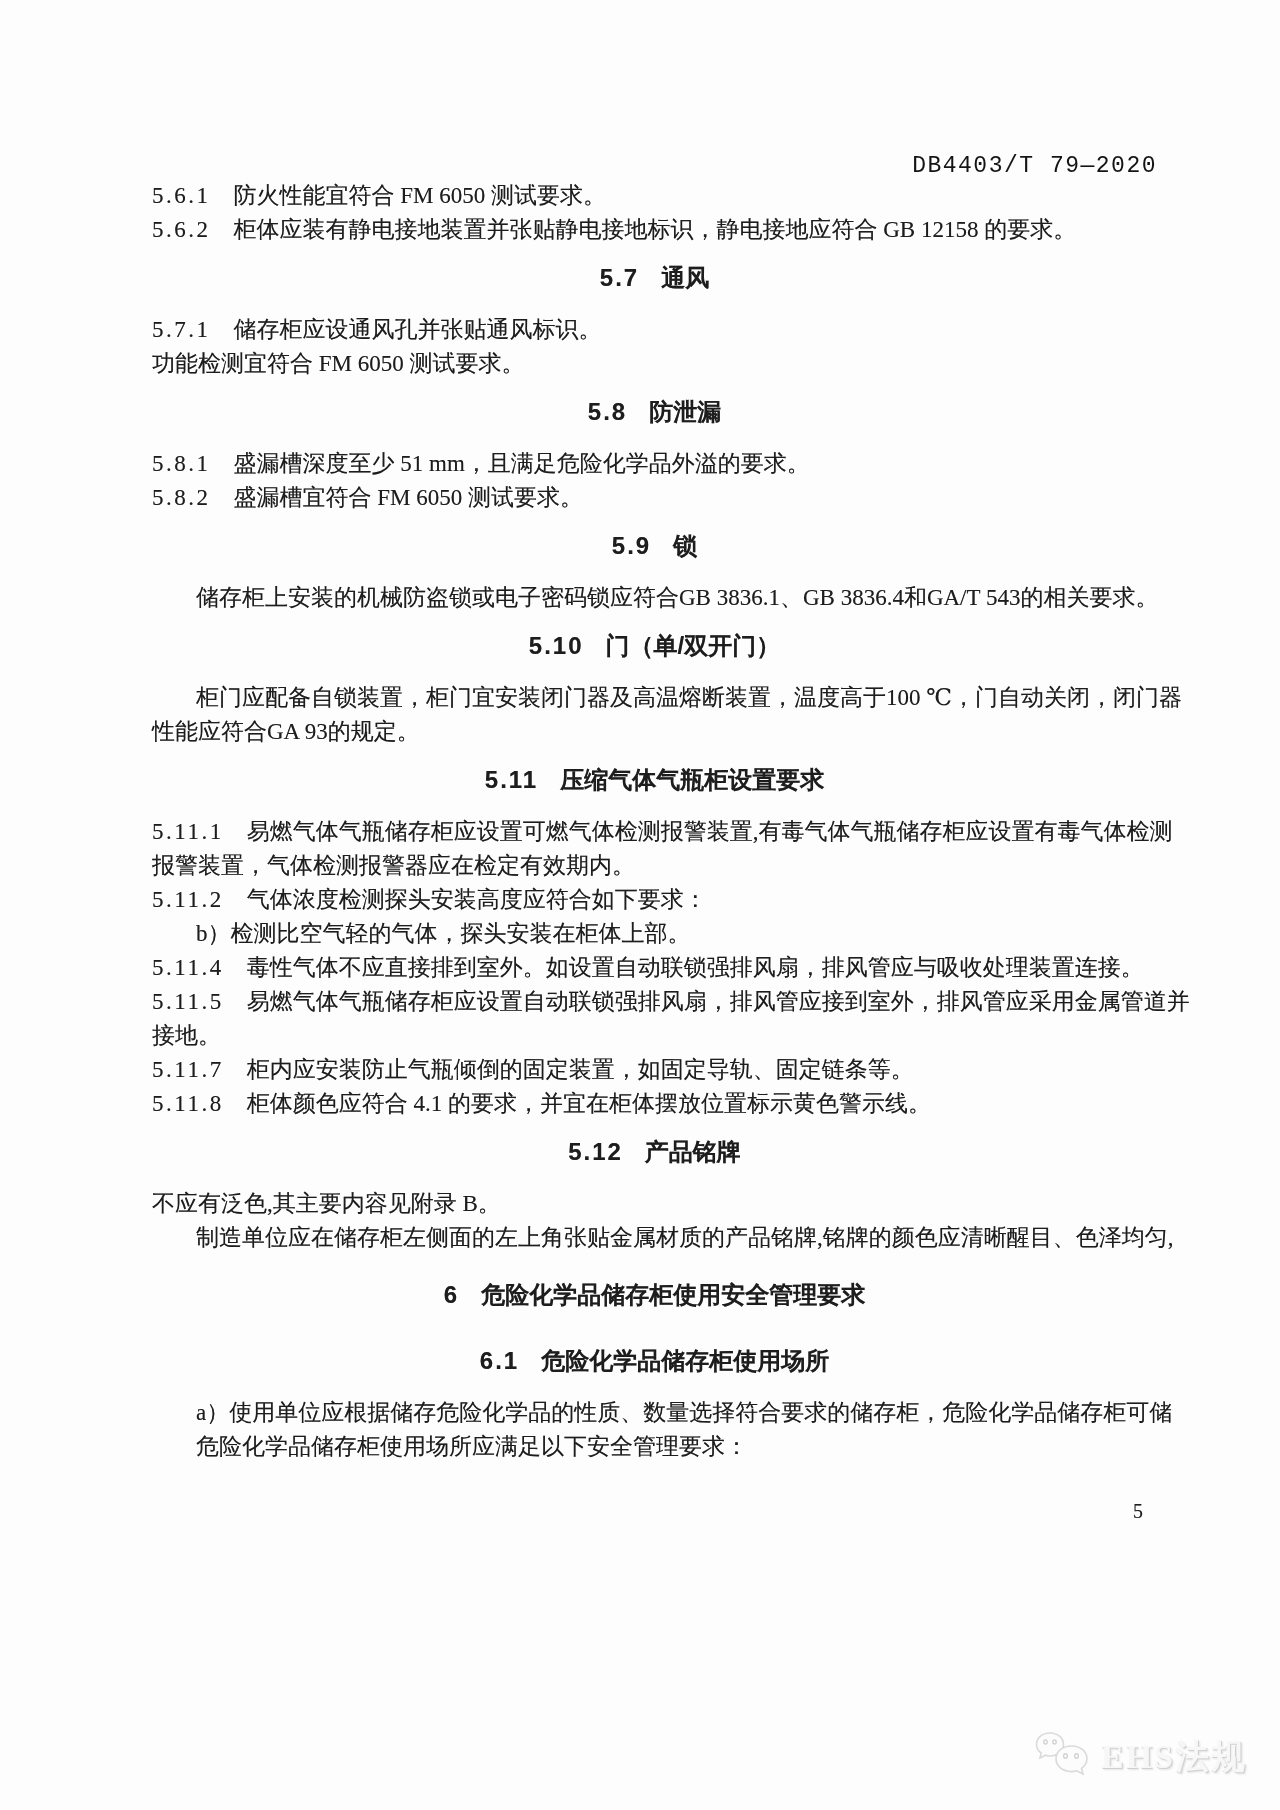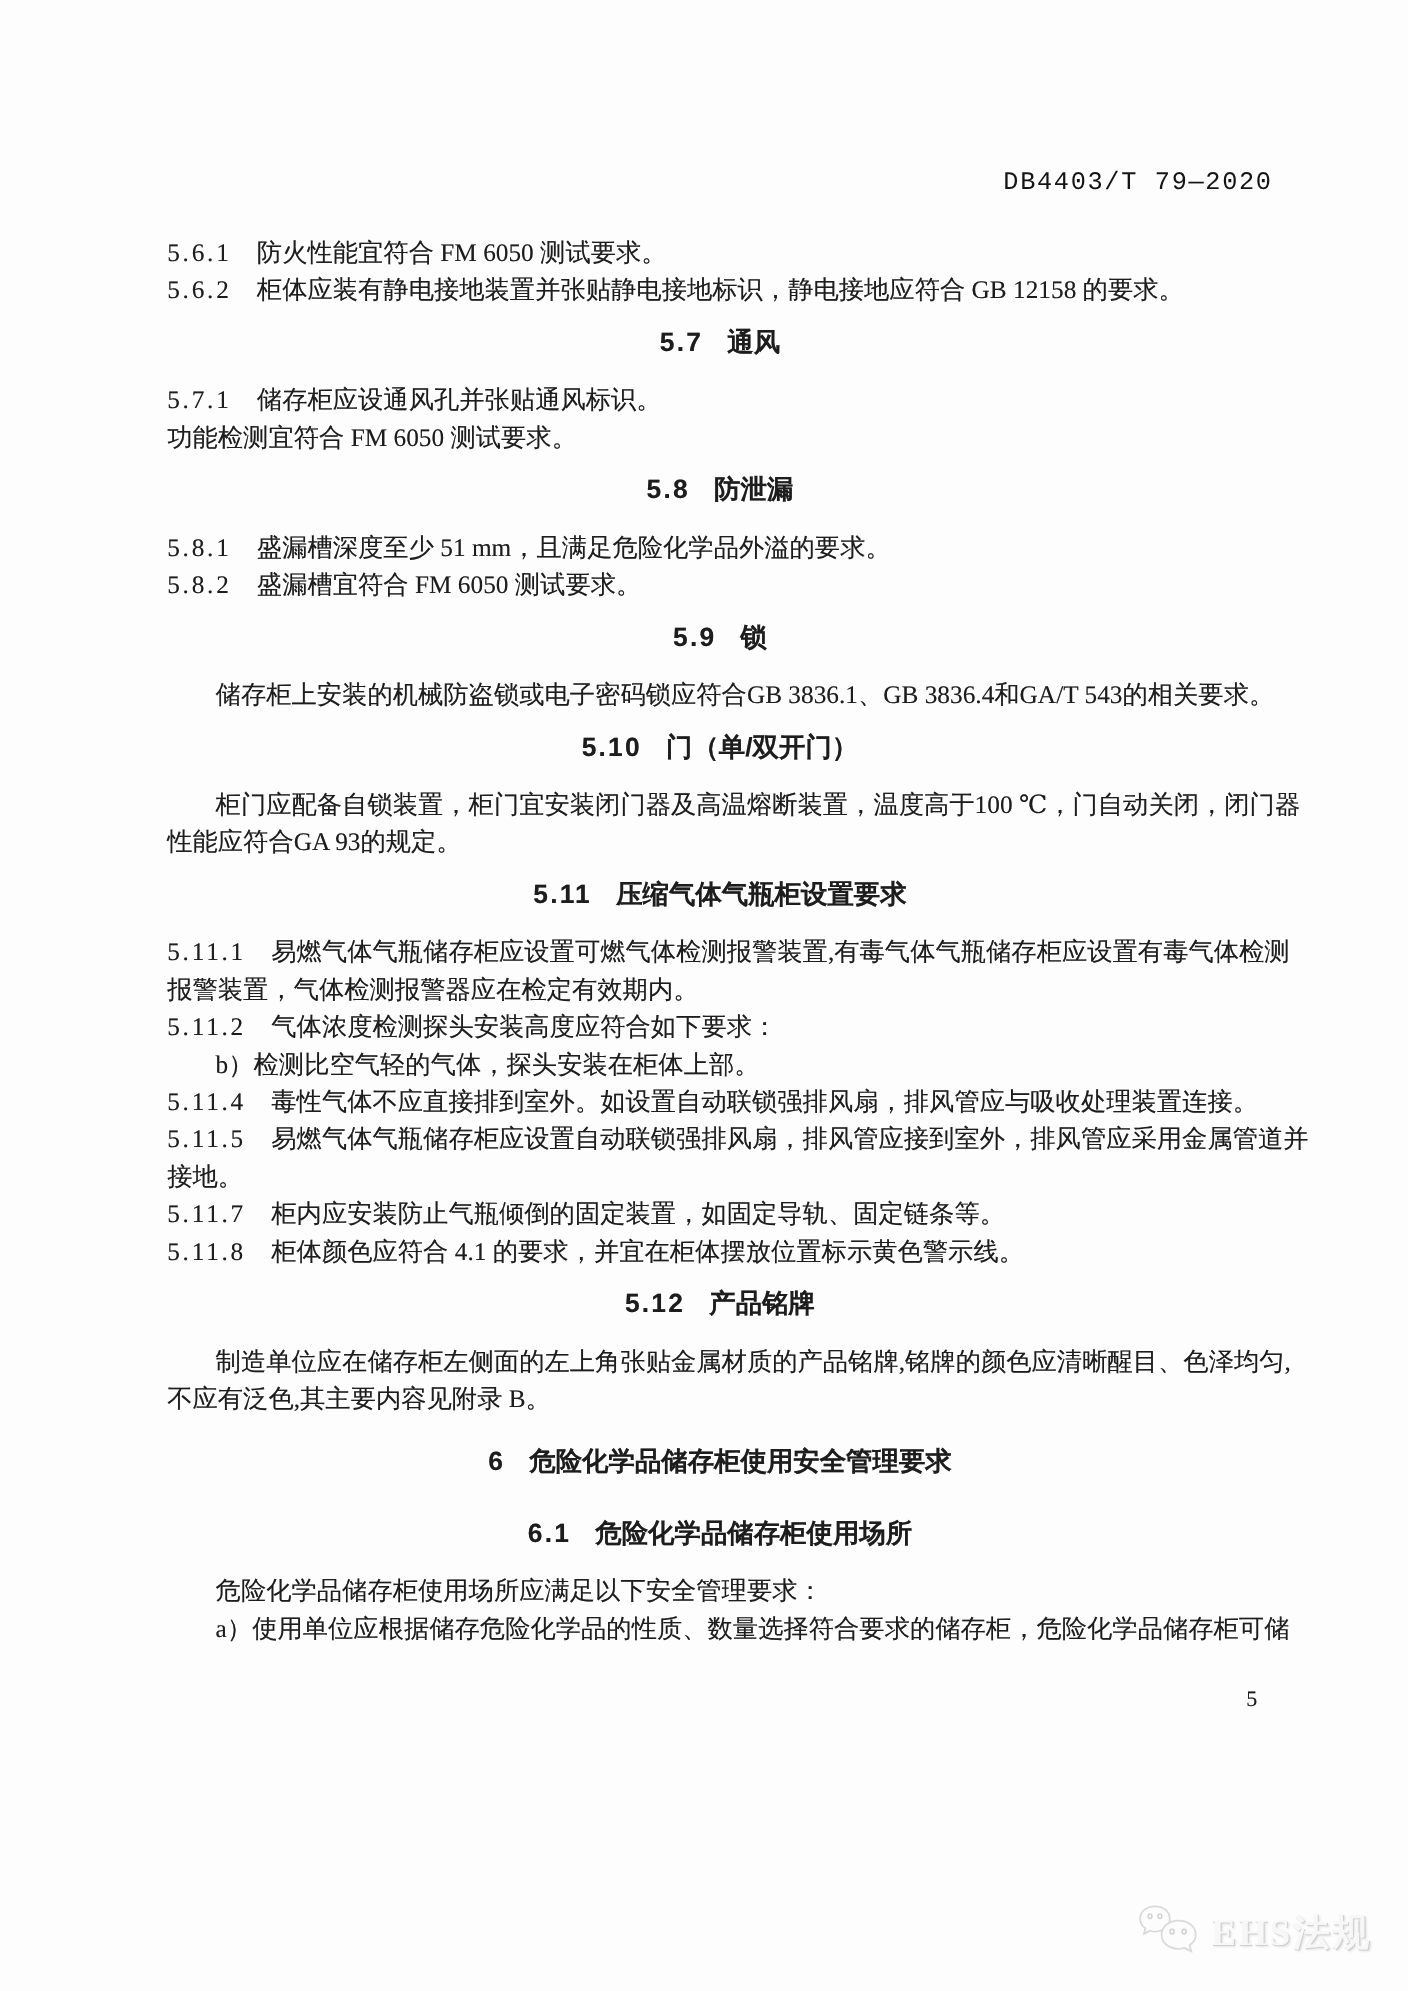--- a/index.html
+++ b/index.html
@@ -16,21 +16,20 @@
   }
   .doc-header{
     width:100%;
     text-align:right;
     font-family:Liberation Mono, monospace;
     font-size:23px;line-height:26px;
     letter-spacing:1.5px;
     color:#141414;
   }
   .doc-body{
-    margin-top:34px;
     display:flex;flex-direction:column;align-items:stretch;
   }
   .line{
     height:34px;line-height:34px;
     font-size:23px;
     white-space:nowrap;
     text-shadow:0 0 0.6px rgba(25,25,25,0.45);
   }
   .line .num{
     display:inline-block;
@@ -93,26 +92,26 @@
         <div class="line clause"><span class="num">5.11.1</span><span>易燃气体气瓶储存柜应设置可燃气体检测报警装置,有毒气体气瓶储存柜应设置有毒气体检测</span></div>
         <div class="line cont"><span>报警装置，气体检测报警器应在检定有效期内。</span></div>
         <div class="line clause"><span class="num">5.11.2</span><span>气体浓度检测探头安装高度应符合如下要求：</span></div>
         <div class="line sub"><span>b）检测比空气轻的气体，探头安装在柜体上部。</span></div>
         <div class="line clause"><span class="num">5.11.4</span><span>毒性气体不应直接排到室外。如设置自动联锁强排风扇，排风管应与吸收处理装置连接。</span></div>
         <div class="line clause"><span class="num">5.11.5</span><span>易燃气体气瓶储存柜应设置自动联锁强排风扇，排风管应接到室外，排风管应采用金属管道并</span></div>
         <div class="line cont"><span>接地。</span></div>
         <div class="line clause"><span class="num">5.11.7</span><span>柜内应安装防止气瓶倾倒的固定装置，如固定导轨、固定链条等。</span></div>
         <div class="line clause"><span class="num">5.11.8</span><span>柜体颜色应符合 4.1 的要求，并宜在柜体摆放位置标示黄色警示线。</span></div>
         <div class="line heading"><span class="num">5.12</span><span>产品铭牌</span></div>
+        <div class="line cont"><span>不应有泛色,其主要内容见附录 B。</span></div>
         <div class="line para"><span>制造单位应在储存柜左侧面的左上角张贴金属材质的产品铭牌,铭牌的颜色应清晰醒目、色泽均匀,</span></div>
-        <div class="line cont"><span>不应有泛色,其主要内容见附录 B。</span></div>
         <div class="line heading big-gap"><span class="num">6</span><span>危险化学品储存柜使用安全管理要求</span></div>
         <div class="line heading"><span class="num">6.1</span><span>危险化学品储存柜使用场所</span></div>
+        <div class="line sub"><span>a）使用单位应根据储存危险化学品的性质、数量选择符合要求的储存柜，危险化学品储存柜可储</span></div>
         <div class="line para"><span>危险化学品储存柜使用场所应满足以下安全管理要求：</span></div>
-        <div class="line sub"><span>a）使用单位应根据储存危险化学品的性质、数量选择符合要求的储存柜，危险化学品储存柜可储</span></div>
       </div>
     <div class="page-num">5</div>
   </div>
 
   <div class="watermark">
     <svg class="wechat-svg" width="58" height="54" viewBox="0 0 58 54">
       <g fill="#fcfcfc" stroke="#dadada" stroke-width="1.6">
         <path d="M16 3 C8 3 2.5 8 2.5 14.5 C2.5 18.2 4.4 21 7.2 23 L6 28 L11.5 25.2 C13 25.7 14.5 26 16 26 C24 26 29.5 21 29.5 14.5 C29.5 8 24 3 16 3 Z"></path>
         <path d="M37.5 16 C28.5 16 22 21.5 22 28.8 C22 36.1 28.5 41.6 37.5 41.6 C39.3 41.6 41 41.3 42.6 40.8 L49 44 L47.5 38.4 C50.8 36 53 32.7 53 28.8 C53 21.5 46.5 16 37.5 16 Z"></path>
       </g>

